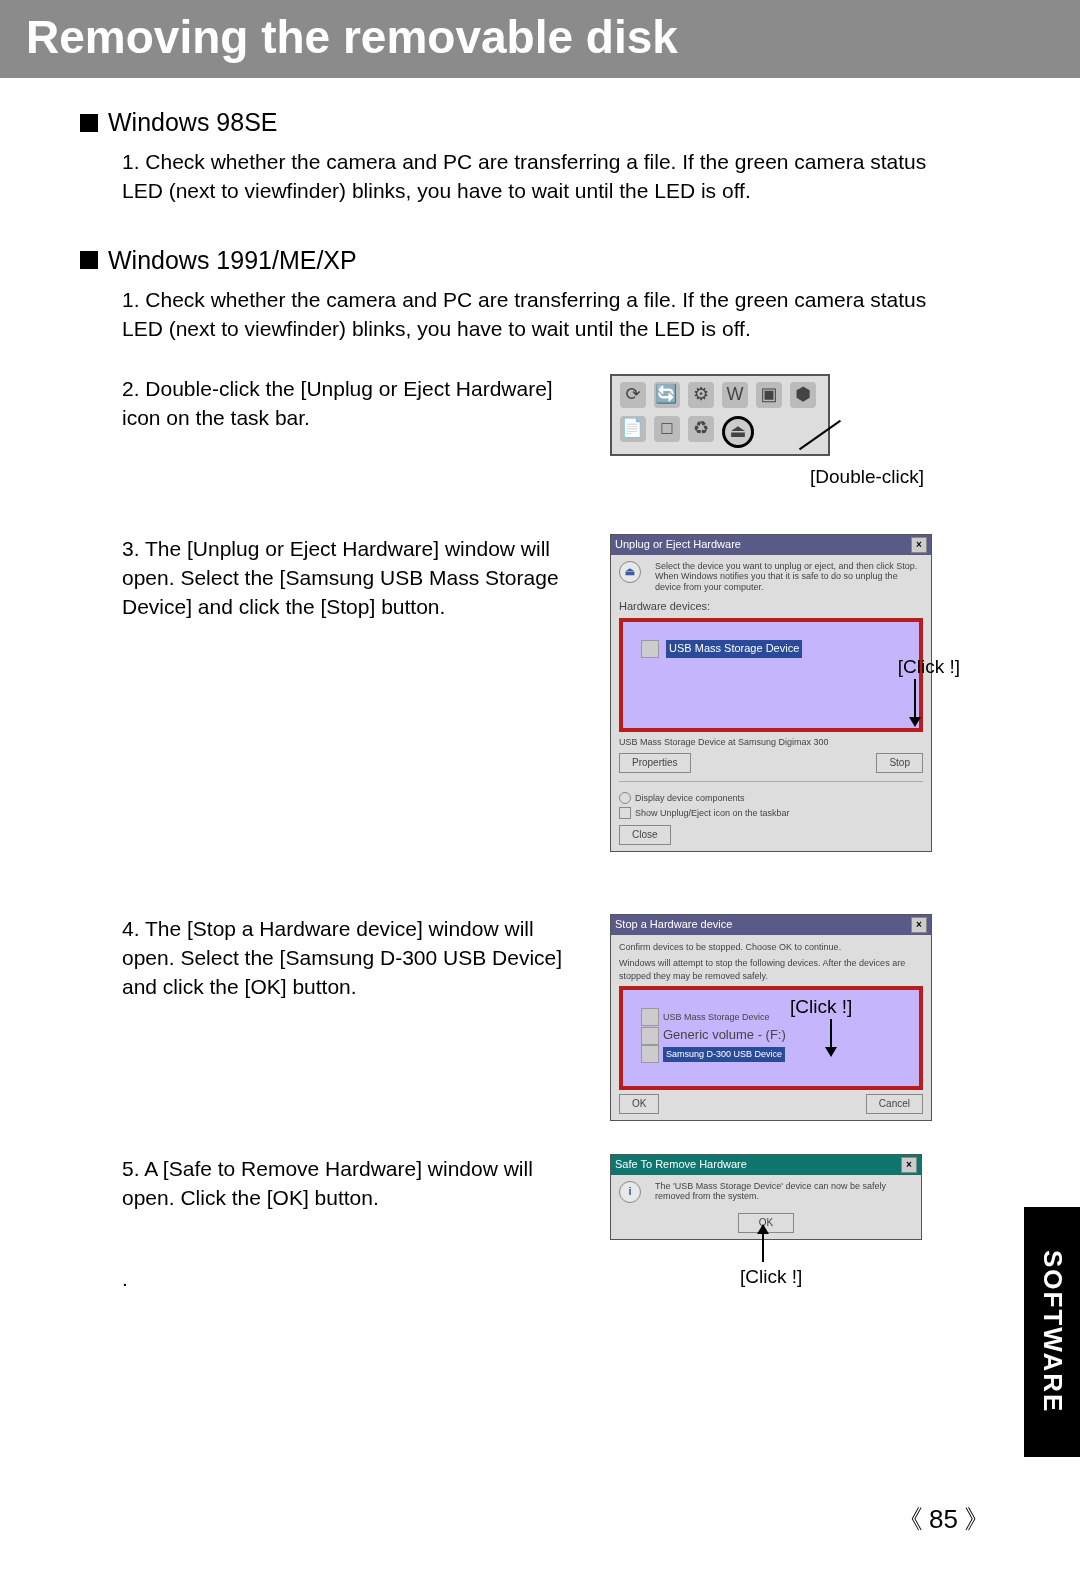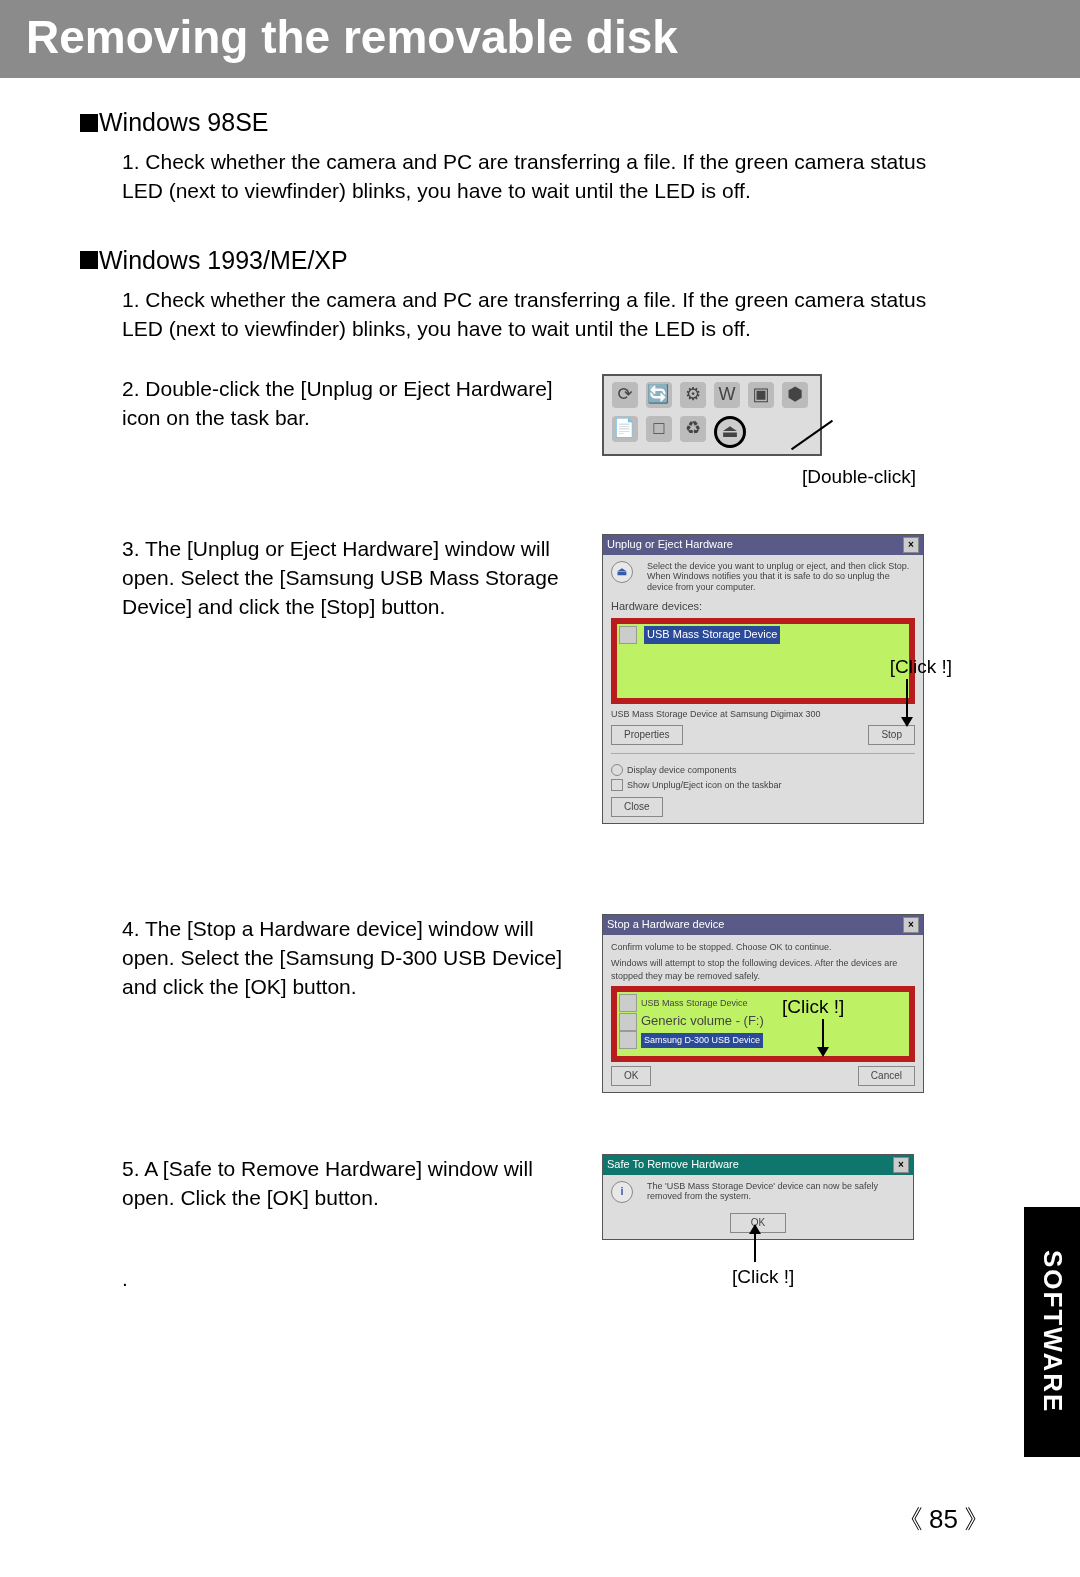--- a/index.html
+++ b/index.html
@@ -22,37 +22,37 @@
     font-size: 46px;
     font-weight: bold;
     padding: 10px 26px 14px 26px;
     margin: 0 -60px 30px -60px;
   }
   .section-heading {
     font-size: 25px;
     margin: 24px 0 10px 20px;
     display: flex;
     align-items: center;
-    gap: 1px;
+    gap: 10px;
   }
   .black-square {
     width: 18px;
     height: 18px;
     background: #000;
     display: inline-block;
   }
   .steps {
     margin-left: 62px;
     font-size: 21px;
     line-height: 1.4;
   }
   .step-row {
     display: flex;
     align-items: flex-start;
-    gap: 30px;
+    gap: 38px;
     margin-bottom: 40px;
   }
   .step-text {
     flex: 1 1 auto;
     max-width: 450px;
   }
   .step-graphic {
     flex: 0 0 auto;
     width: 330px;
     position: relative;
@@ -118,21 +118,21 @@
   }
   .dlg-close {
     width:14px;height:14px;background:#ccc;border:1px solid #888;
     display:flex;align-items:center;justify-content:center;
     font-size:10px;font-weight:bold;color:#000;
   }
   .dlg-body {
     padding: 6px 8px;
   }
   .dlg-listbox {
-    background:#bef264;border:6px solid #b91c1c;height:70px;margin:4px 0;padding:2px;
+    background:#c4b5fd;border:4px solid #b91c1c;height:70px;margin:4px 0;padding:18px;
   }
   .dlg-selected {
     background:#2a4a9a;color:#fff;padding:1px 3px;display:inline-block;
   }
   .dlg-btn-row {
     display:flex;justify-content:space-between;gap:6px;margin-top:4px;
   }
   .dlg-btn {
     border:1px solid #888;background:#ddd;padding:2px 12px;font-size:10px;
   }
@@ -183,21 +183,21 @@
   <div class="section-heading">
     <span class="black-square"></span>
     <span>Windows 98SE</span>
   </div>
   <div class="steps">
     <div style="margin-bottom:30px;max-width:830px;">1. Check whether the camera and PC are transferring a file. If the green camera status LED (next to viewfinder) blinks, you have to wait until the LED is off.</div>
   </div>
 
   <div class="section-heading" style="margin-top:40px;">
     <span class="black-square"></span>
-    <span>Windows 1993/ME/XP</span>
+    <span>Windows 1991/ME/XP</span>
   </div>
   <div class="steps">
     <div style="margin-bottom:30px;max-width:830px;">1. Check whether the camera and PC are transferring a file. If the green camera status LED (next to viewfinder) blinks, you have to wait until the LED is off.</div>
 
     <div class="step-row">
       <div class="step-text">2. Double-click the [Unplug or Eject Hardware] icon on the task bar.</div>
       <div class="step-graphic" style="height:120px;">
         <div class="taskbar-box">
           <span class="tray-icon">⟳</span>
           <span class="tray-icon">🔄</span>
@@ -253,21 +253,21 @@
 
     <div class="step-row">
       <div class="step-text">4. The [Stop a Hardware device] window will open. Select the [Samsung D-300 USB Device] and click the [OK] button.</div>
       <div class="step-graphic" style="height:200px;">
         <div class="win-dialog" style="width:320px;">
           <div class="dlg-title">
             <span>Stop a Hardware device</span>
             <span class="dlg-close">×</span>
           </div>
           <div class="dlg-body">
-            <div style="font-size:9px;">Confirm volume to be stopped. Choose OK to continue.</div>
+            <div style="font-size:9px;">Confirm devices to be stopped. Choose OK to continue.</div>
             <div style="font-size:9px;margin-top:4px;">Windows will attempt to stop the following devices. After the devices are stopped they may be removed safely.</div>
             <div class="dlg-listbox" style="height:60px;">
               <div><span class="dev-icon"></span><span style="font-size:9px;">USB Mass Storage Device</span></div>
               <div><span class="dev-icon"></span><span style="font-size:13px;">Generic volume - (F:)</span></div>
               <div><span class="dev-icon"></span><span class="dlg-selected" style="font-size:9px;">Samsung D-300 USB Device</span></div>
             </div>
             <div class="dlg-btn-row">
               <span class="dlg-btn">OK</span>
               <span class="dlg-btn">Cancel</span>
             </div>

